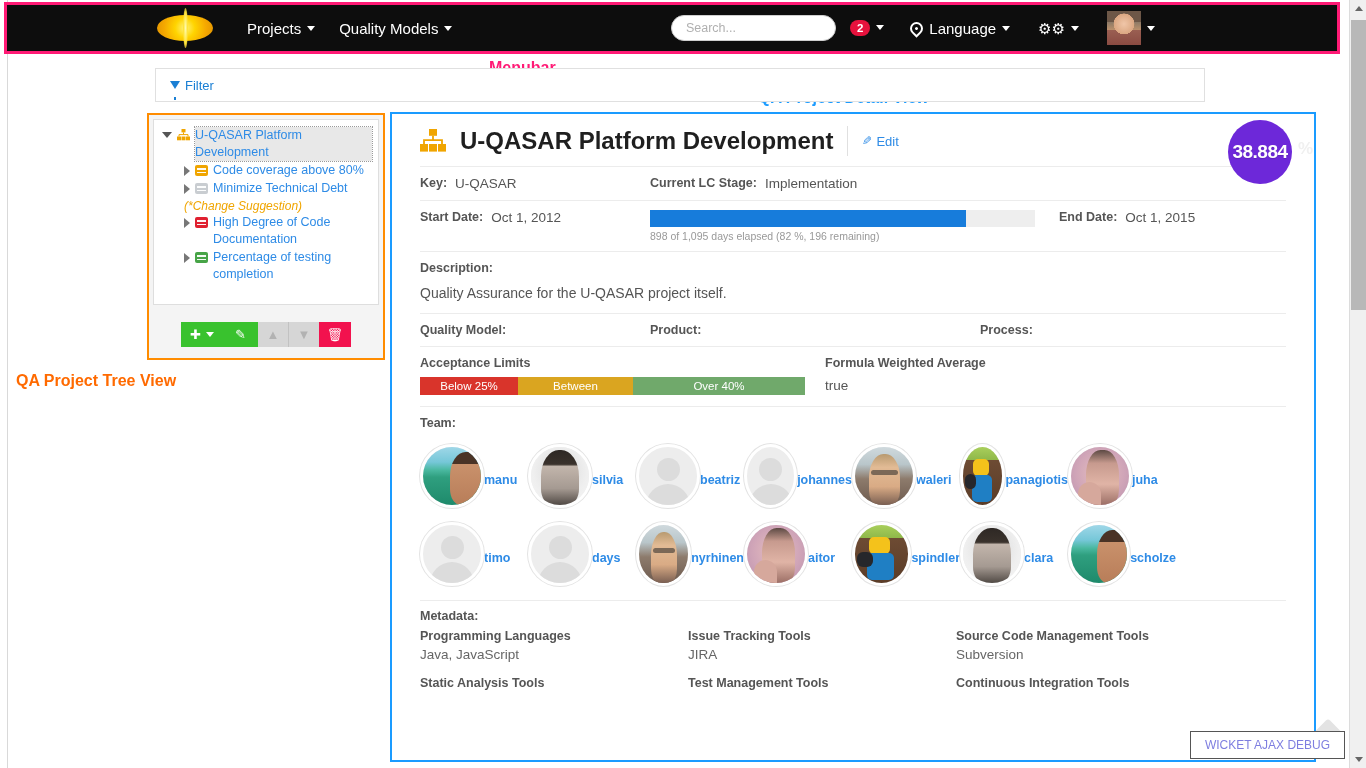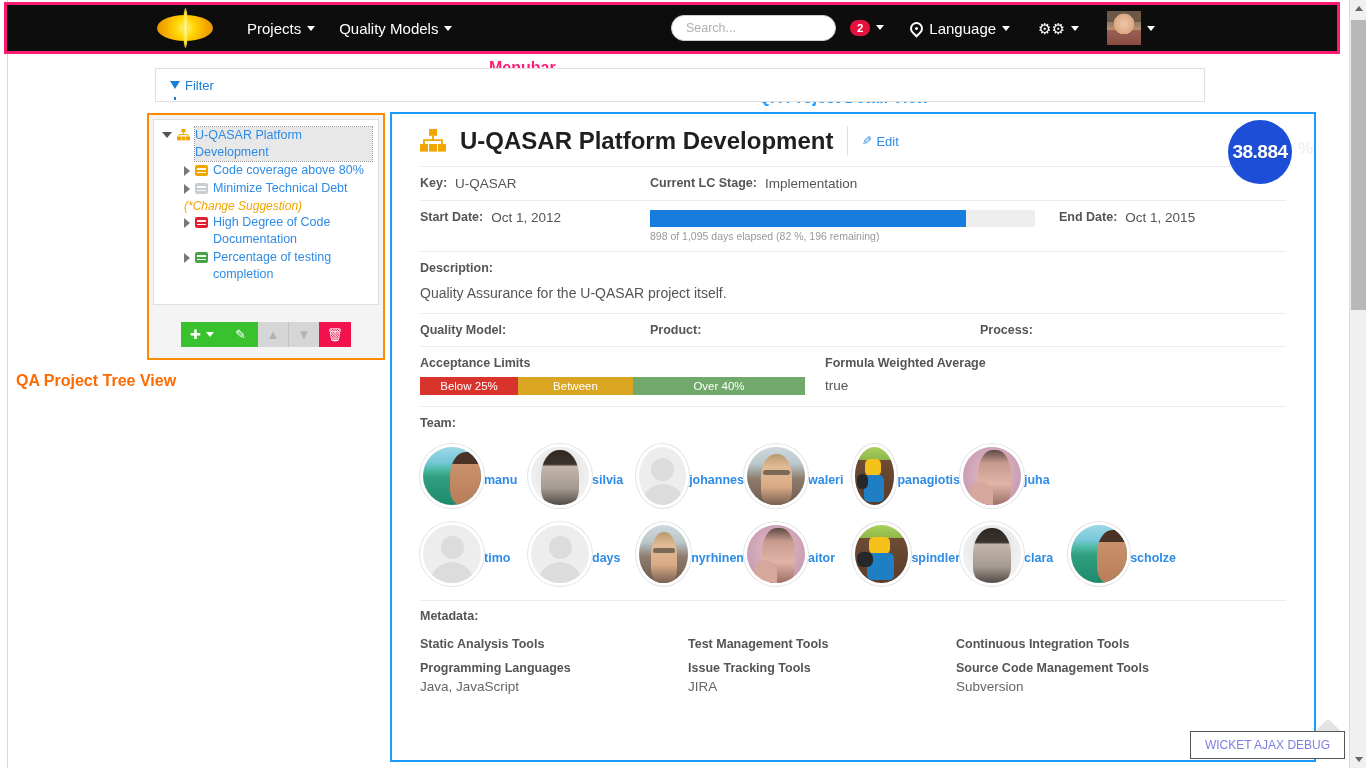--- a/index.html
+++ b/index.html
@@ -149,21 +149,21 @@
     border: 2px solid #1a9bff; background: #fff; overflow: hidden;
   }
   .detail-inner { padding: 12px 28px 0 28px; position: relative; }
   .detail-title-row { display: flex; align-items: center; gap: 14px; padding-bottom: 10px; }
   .detail-title { font-size: 24px; font-weight: bold; color: #1f1f1f; }
   .title-sep { width: 1px; height: 30px; background: #e0e0e0; }
   .edit-link { color: #2e8be6; font-size: 13px; display: flex; align-items: center; gap: 4px; cursor: pointer; }
   .pencil { font-size: 12px; transform: scaleX(-1); display: inline-block; }
   .pct-badge {
     position: absolute; right: 22px; top: 6px; width: 64px; height: 64px; border-radius: 50%;
-    background: #1d4ed8; display: flex; align-items: center; justify-content: center;
+    background: #6d28d9; display: flex; align-items: center; justify-content: center;
   }
   .pct-value {
     color: #fff; font-size: 19px; font-weight: bold; letter-spacing: -0.5px;
     text-shadow: 0 1px 1px rgba(0,0,0,.15); white-space: nowrap;
   }
   .pct-sign {
     position: absolute; right: 1px; top: 25px; color: #f0f0f0; font-size: 17px; font-weight: bold;
   }
 
   .hr { border-top: 1px solid #ececec; }
@@ -447,20 +447,27 @@
                 <div style="position:absolute;inset:0;background:radial-gradient(circle at 50% 42%, #d8d8d8 0%, #efefef 60%, #f6f6f6 100%)"></div>
                 <div style="position:absolute;left:18%;top:6%;width:64%;height:94%;border-radius:48% 48% 30% 30%;background:linear-gradient(#2e2824 0%,#3a322c 26%,#c2b5ab 30%,#a59a92 70%,#514a45 100%)"></div>
               </div>
               <div class="av-name">silvia</div>
             </div>
             <div class="team-member">
               <div class="avatar">
                 <div class="ph-head"></div>
                 <div class="ph-body"></div>
               </div>
+              <div class="av-name">beatriz</div>
+            </div>
+            <div class="team-member">
+              <div class="avatar">
+                <div class="ph-head"></div>
+                <div class="ph-body"></div>
+              </div>
               <div class="av-name">johannes</div>
             </div>
             <div class="team-member">
               <div class="avatar">
                 <div style="position:absolute;inset:0;background:linear-gradient(#cfd9dd 0%, #b9c6ca 30%, #8d7b6c 55%, #6d5a4e 100%)"></div>
                 <div style="position:absolute;left:24%;top:12%;width:54%;height:88%;border-radius:46% 46% 28% 28%;background:linear-gradient(#b89a70 0%,#e2bb95 26%,#d9ab85 64%,#7a5f52 100%)"></div>
                 <div style="position:absolute;left:28%;top:40%;width:46%;height:8%;background:rgba(40,40,40,.55);border-radius:3px"></div>
               </div>
               <div class="av-name">waleri</div>
             </div>
@@ -535,48 +542,48 @@
                 <div style="position:absolute;left:46%;top:8%;width:60%;height:92%;border-radius:45% 45% 30% 30%;background:linear-gradient(#4a3326 0%,#4a3326 22%,#c9916b 23%,#b87d59 100%)"></div>
               </div>
               <div class="av-name">scholze</div>
             </div>
           </div>
       </div>
 
       <div class="hr" style="margin-top:14px"></div>
       <div style="padding-top:8px">
         <div class="section-label">Metadata:</div>
+        <div class="meta-grid" id="meta-row-1">
+            <div class="meta-col">
+              <div class="meta-key">Programming Languages</div>
+              <div class="meta-val">Java, JavaScript</div>
+            </div>
+            <div class="meta-col">
+              <div class="meta-key">Issue Tracking Tools</div>
+              <div class="meta-val">JIRA</div>
+            </div>
+            <div class="meta-col">
+              <div class="meta-key">Source Code Management Tools</div>
+              <div class="meta-val">Subversion</div>
+            </div>
+          </div>
         <div class="meta-grid" id="meta-row-2" style="margin-top:14px">
             <div class="meta-col">
               <div class="meta-key">Static Analysis Tools</div>
               <div class="meta-val"></div>
             </div>
             <div class="meta-col">
               <div class="meta-key">Test Management Tools</div>
               <div class="meta-val"></div>
             </div>
             <div class="meta-col">
               <div class="meta-key">Continuous Integration Tools</div>
               <div class="meta-val"></div>
             </div>
           </div>
-        <div class="meta-grid" id="meta-row-1">
-            <div class="meta-col">
-              <div class="meta-key">Programming Languages</div>
-              <div class="meta-val">Java, JavaScript</div>
-            </div>
-            <div class="meta-col">
-              <div class="meta-key">Issue Tracking Tools</div>
-              <div class="meta-val">JIRA</div>
-            </div>
-            <div class="meta-col">
-              <div class="meta-key">Source Code Management Tools</div>
-              <div class="meta-val">Subversion</div>
-            </div>
-          </div>
       </div>
 
     </div>
   </div>
 
   <div class="wicket-debug">
     <span>WICKET AJAX DEBUG</span>
   </div>
   <div class="wicket-grip" style="position:absolute;left:1317px;top:723px"></div>
 

